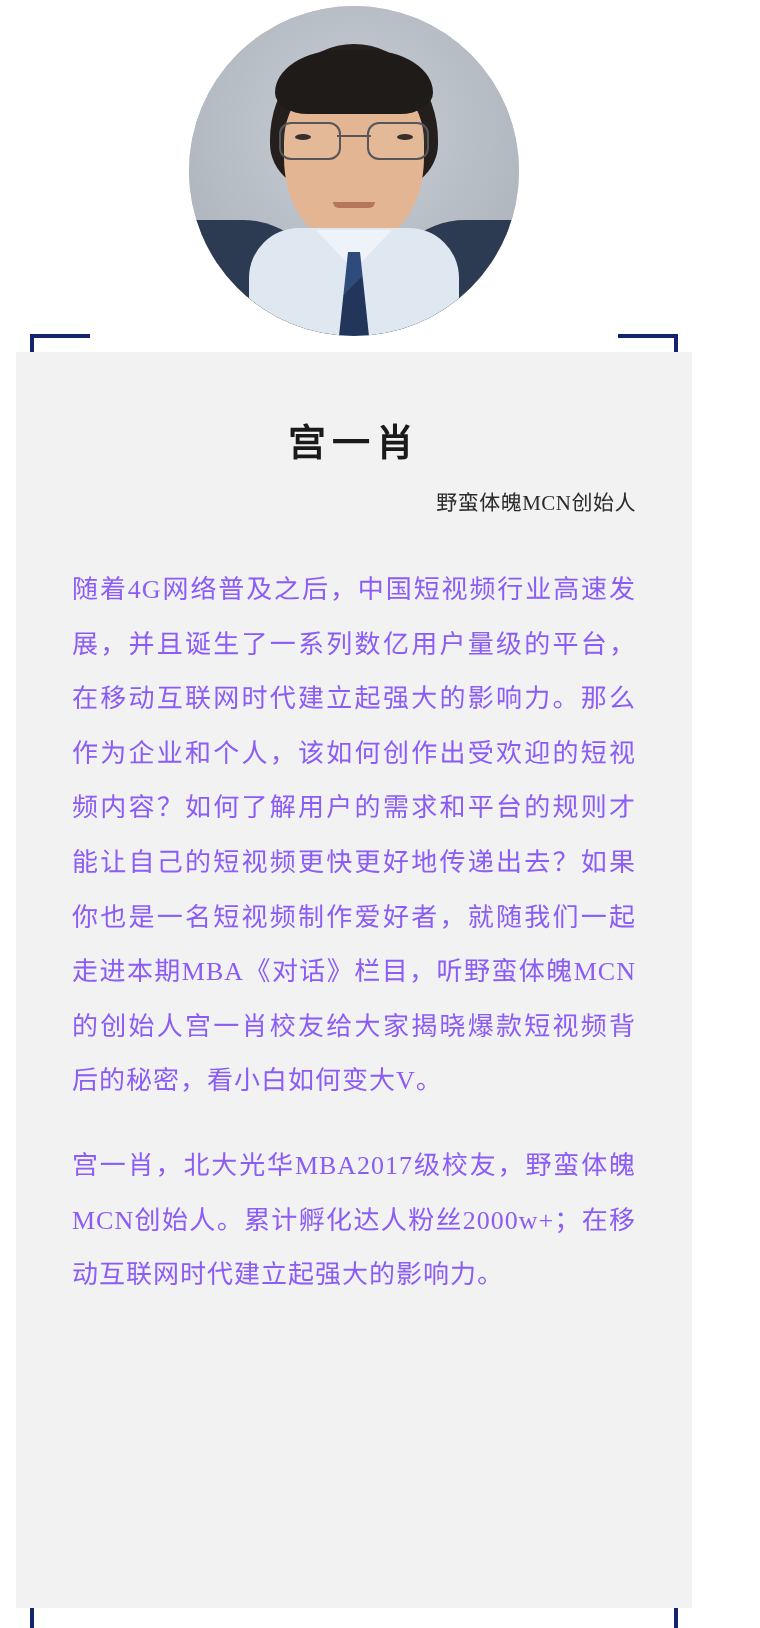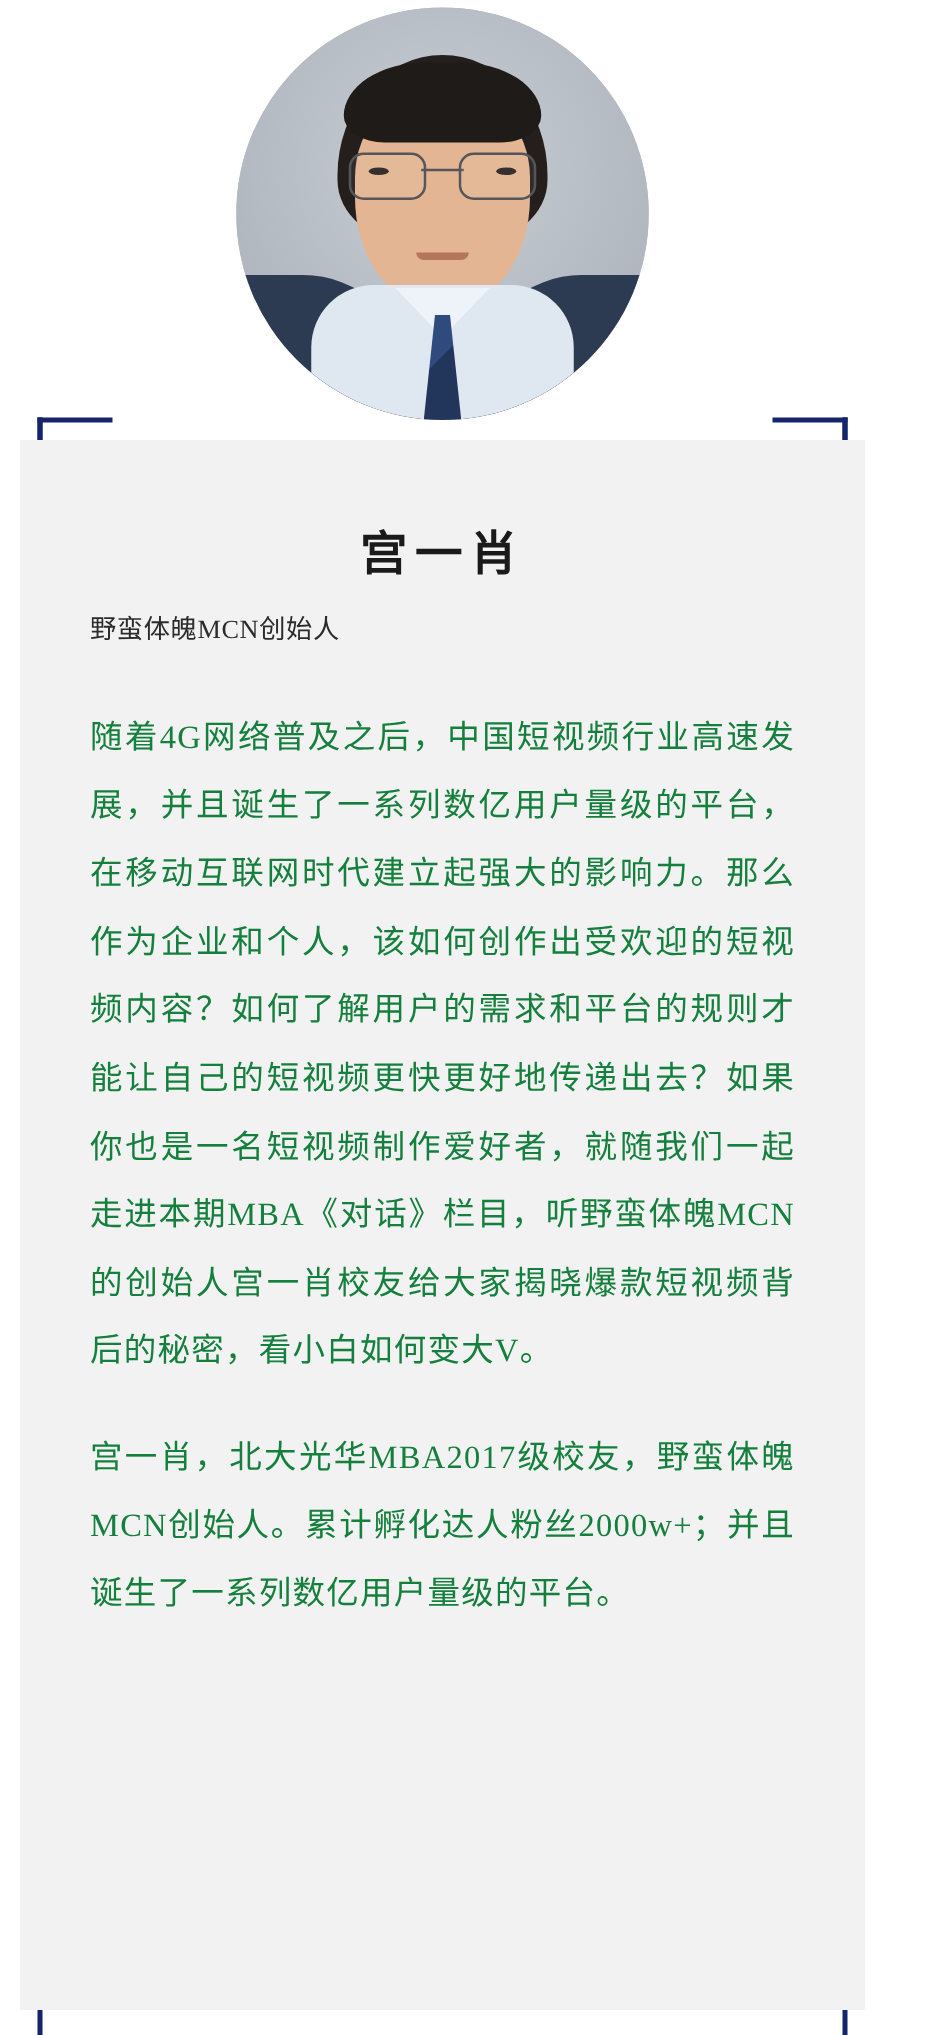--- a/index.html
+++ b/index.html
@@ -221,33 +221,33 @@
   .name {
     text-align: center;
     font-size: 38px;
     font-weight: 700;
     color: #1a1a1a;
     letter-spacing: 6px;
     margin: 0 0 18px 0;
     font-family: "Liberation Sans", "DejaVu Sans", sans-serif;
   }
   .subtitle {
-    text-align: left;
+    text-align: right;
     font-size: 21px;
     color: #2b2b2b;
     line-height: 1.72;
     margin: 0;
     letter-spacing: 0.5px;
   }
 
   .body-text {
     margin: 42px 0 0 0;
     font-size: 26px;
     line-height: 2.1;
-    color: #15803d;
+    color: #8b5cf6;
     text-align: justify;
     letter-spacing: 1px;
   }
   .body-text + .body-text {
     margin-top: 30px;
   }
 </style>
 </head>
 <body>
 
@@ -279,17 +279,17 @@
     <div class="bracket tl"></div>
     <div class="bracket tr"></div>
     <div class="left-rail"></div>
     <div class="right-rail"></div>
 
     <div class="card">
       <h1 class="name">宫一肖</h1>
       <p class="subtitle">野蛮体魄MCN创始人</p>
 
       <p class="body-text">随着4G网络普及之后，中国短视频行业高速发展，并且诞生了一系列数亿用户量级的平台，在移动互联网时代建立起强大的影响力。那么作为企业和个人，该如何创作出受欢迎的短视频内容？如何了解用户的需求和平台的规则才能让自己的短视频更快更好地传递出去？如果你也是一名短视频制作爱好者，就随我们一起走进本期MBA《对话》栏目，听野蛮体魄MCN的创始人宫一肖校友给大家揭晓爆款短视频背后的秘密，看小白如何变大V。</p>
-      <p class="body-text">宫一肖，北大光华MBA2017级校友，野蛮体魄MCN创始人。累计孵化达人粉丝2000w+；并且诞生了一系列数亿用户量级的平台。</p>
+      <p class="body-text">宫一肖，北大光华MBA2017级校友，野蛮体魄MCN创始人。累计孵化达人粉丝2000w+；在移动互联网时代建立起强大的影响力。</p>
     </div>
   </div>
 
 </div>
 
 </body></html>

